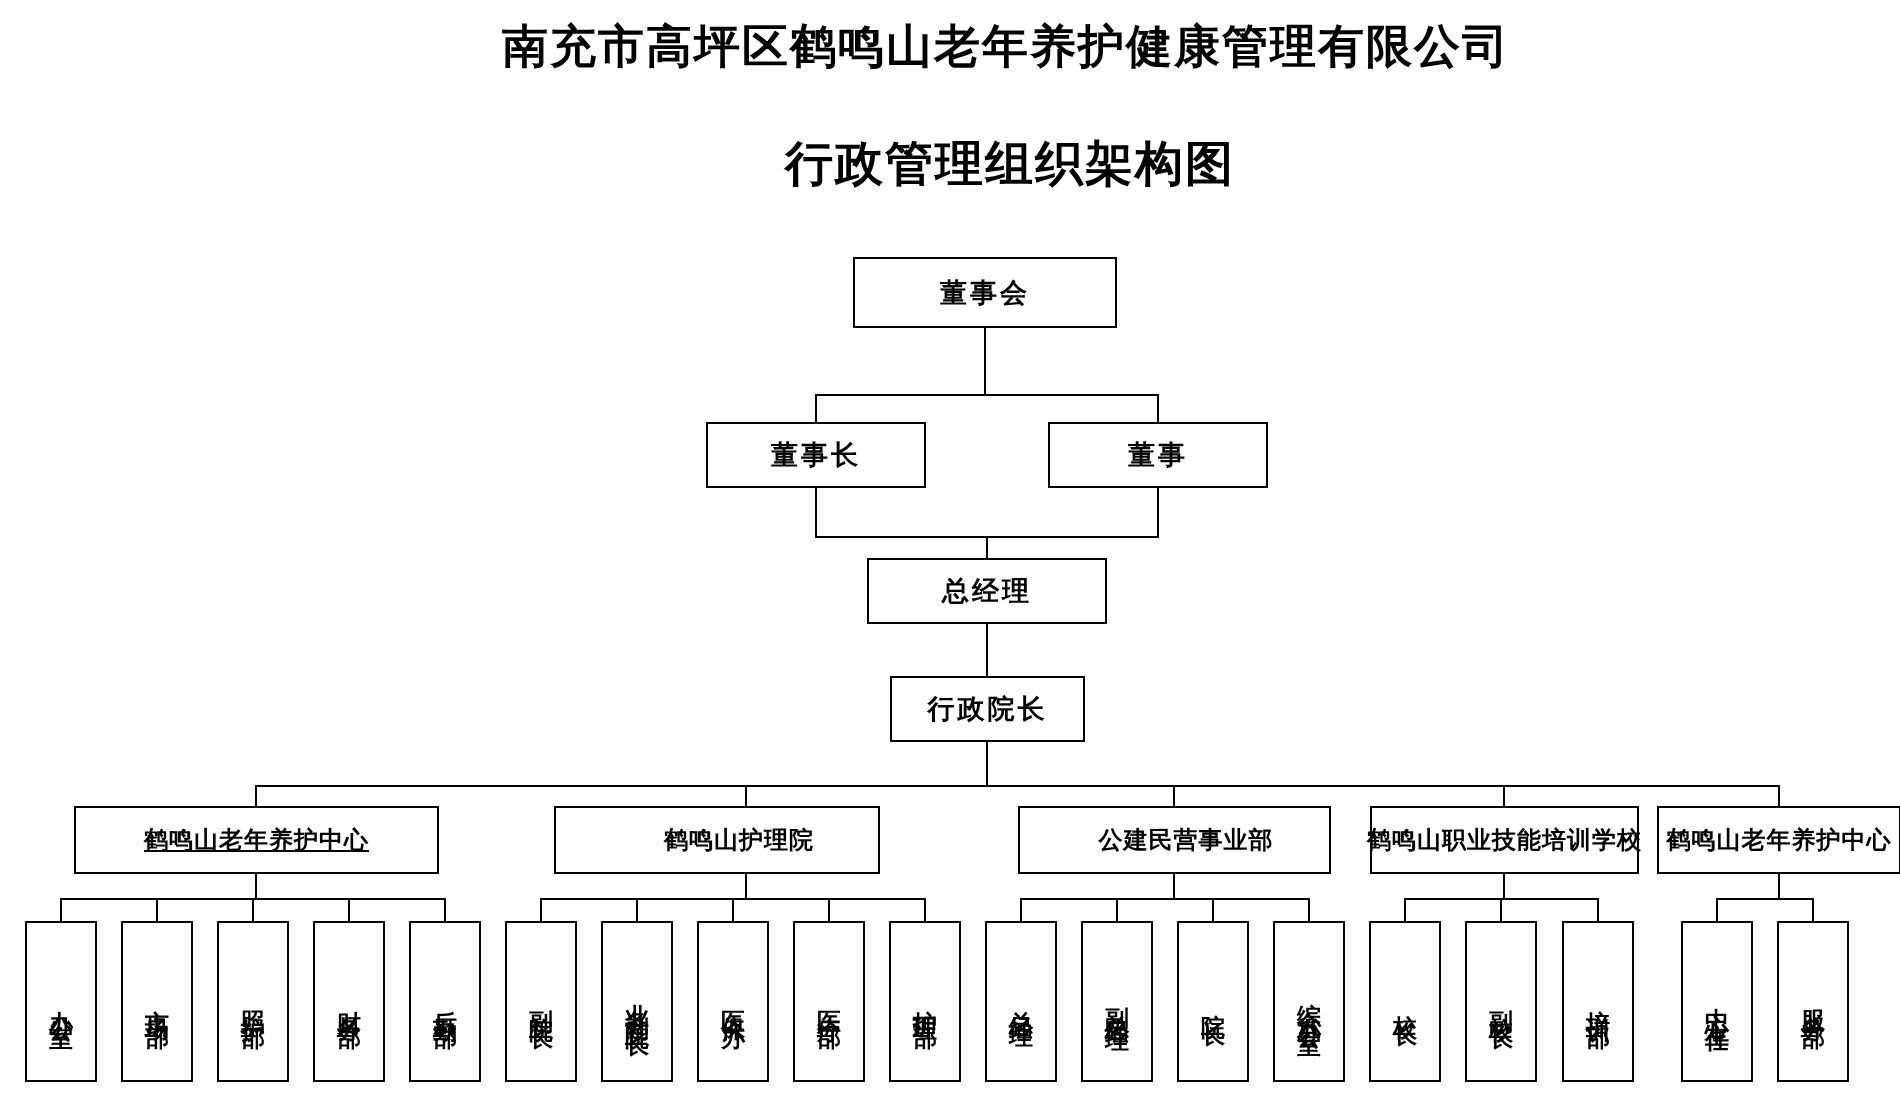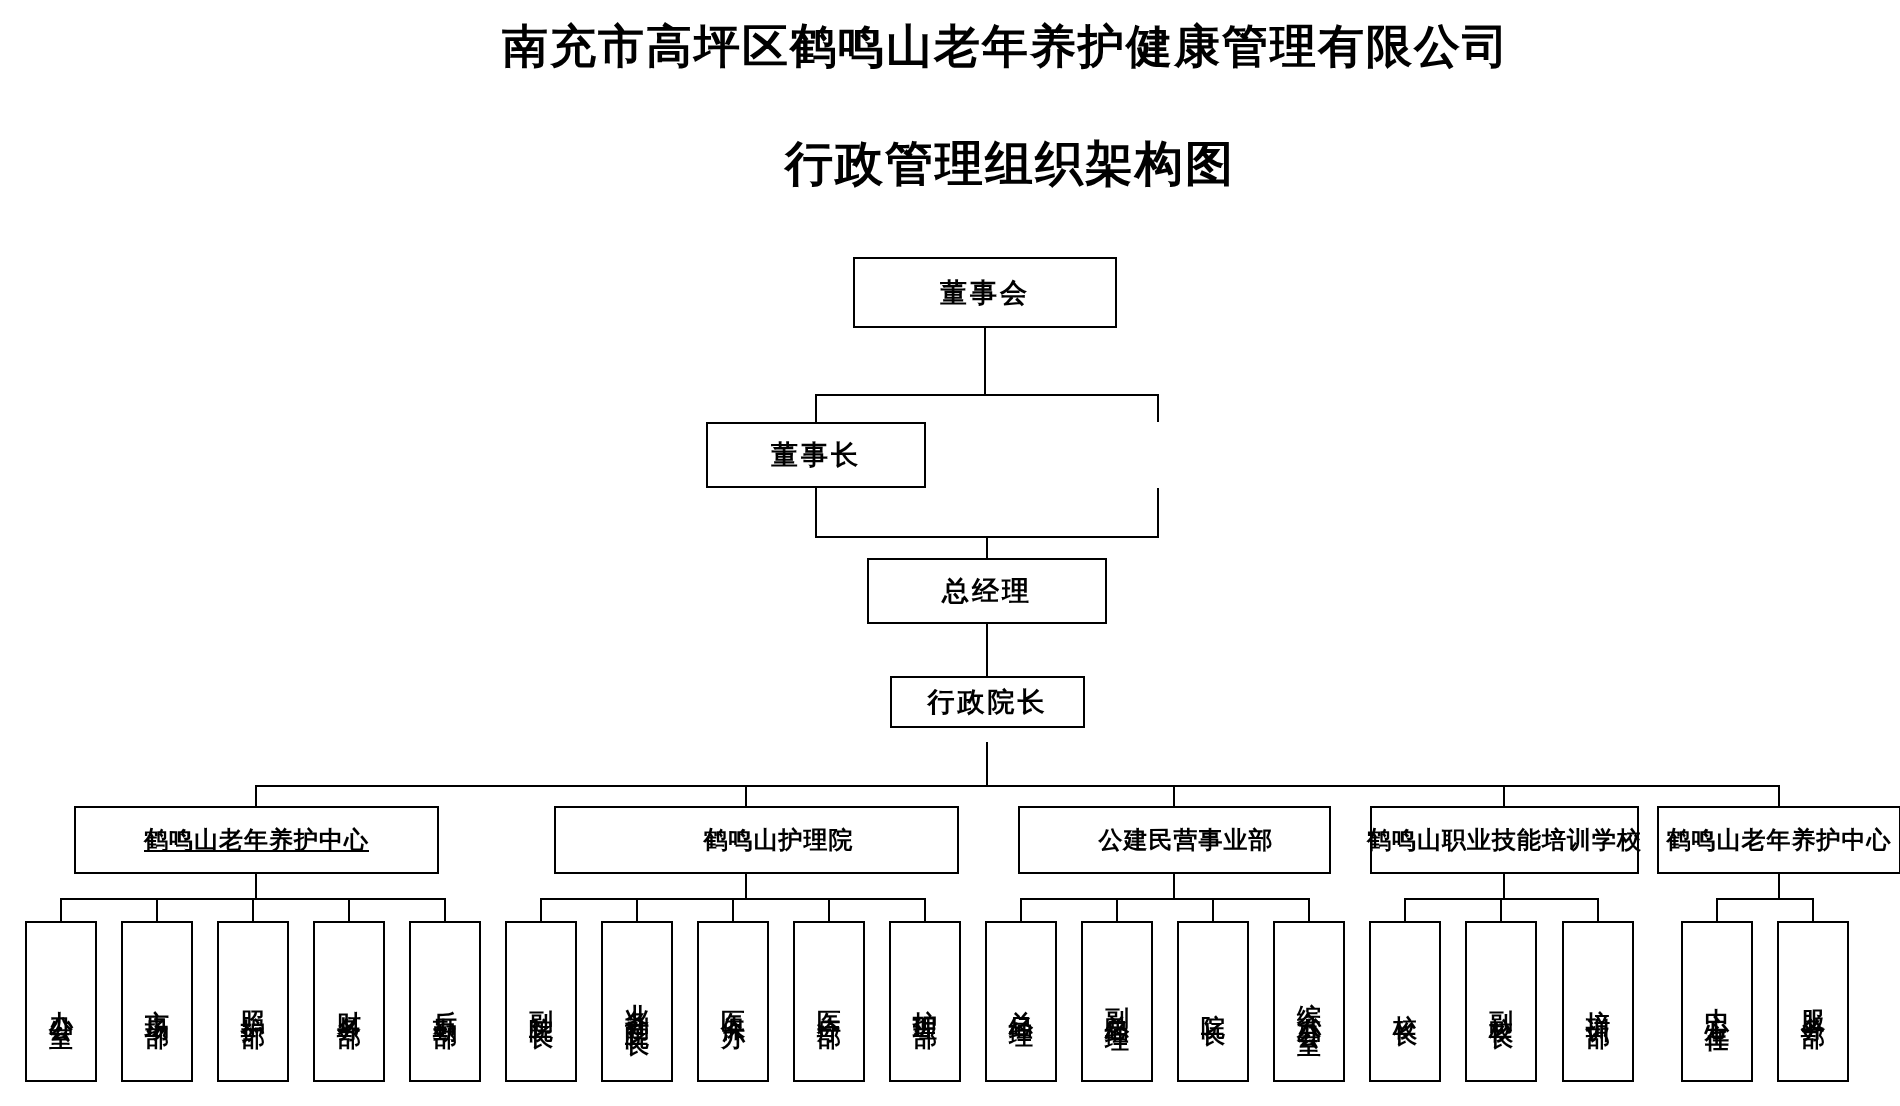--- a/index.html
+++ b/index.html
@@ -44,31 +44,32 @@
     letter-spacing: 7px;
     font-weight: bold;
     white-space: nowrap;
   }
   .line { position: absolute; background: #000; }
   
   #box-board    { left: 842px;  top: 257px; width: 264px; height: 71px; }
   #box-chairman { left: 695px;  top: 422px; width: 220px; height: 66px; }
   #box-director { left: 1037px; top: 422px; width: 220px; height: 66px; }
   #box-gm       { left: 856px;  top: 558px; width: 240px; height: 66px; }
-  #box-dean     { left: 879px;  top: 676px; width: 195px; height: 52px; }
+  #box-dean     { left: 879px;  top: 676px; width: 195px; height: 66px; }
 </style>
 </head>
 <body>
 
 <div id="canvas">
   <div class="title" id="title-company">南充市高坪区鹤鸣山老年养护健康管理有限公司</div>
   <div class="title" id="title-chart">行政管理组织架构图</div>
 
   <div class="box midbox" id="box-chairman">董事长</div>
   <div class="box midbox" id="box-board">董事会</div>
+  <div class="box midbox" id="box-director">董事</div>
   <div class="box midbox" id="box-gm">总经理</div>
   <div class="box midbox" id="box-dean">行政院长</div>
 
   <div id="generated">
       <div class="line" style="left: 973px; top: 328px; width: 2px; height: 67px; background: rgb(0, 0, 0);"></div>
       <div class="line" style="left: 804px; top: 395px; width: 2px; height: 27px; background: rgb(0, 0, 0);"></div>
       <div class="line" style="left: 1146px; top: 395px; width: 2px; height: 27px; background: rgb(0, 0, 0);"></div>
       <div class="line" style="left: 804px; top: 488px; width: 2px; height: 49px; background: rgb(0, 0, 0);"></div>
       <div class="line" style="left: 1146px; top: 488px; width: 2px; height: 49px; background: rgb(0, 0, 0);"></div>
       <div class="line" style="left: 975px; top: 537px; width: 2px; height: 21px; background: rgb(0, 0, 0);"></div>
@@ -95,21 +96,21 @@
       </div>
       <div class="line" style="left: 337px; top: 899px; width: 2px; height: 22px; background: rgb(0, 0, 0);"></div>
       <div class="box leaf" style="left: 302px; top: 921px; width: 72px; height: 161px;">
         <span class="vtext">财务部</span>
       </div>
       <div class="line" style="left: 433px; top: 899px; width: 2px; height: 22px; background: rgb(0, 0, 0);"></div>
       <div class="box leaf" style="left: 398px; top: 921px; width: 72px; height: 161px;">
         <span class="vtext">后勤部</span>
       </div>
       <div class="line" style="left: 734px; top: 786px; width: 2px; height: 20px; background: rgb(0, 0, 0);"></div>
-      <div class="box branch" style="left: 543px; top: 806px; width: 405px; height: 68px; padding-left: 44px;">鹤鸣山护理院</div>
+      <div class="box branch" style="left: 543px; top: 806px; width: 326px; height: 68px; padding-left: 44px;">鹤鸣山护理院</div>
       <div class="line" style="left: 734px; top: 874px; width: 2px; height: 25px; background: rgb(0, 0, 0);"></div>
       <div class="line" style="left: 529px; top: 898px; width: 386px; height: 2px; background: rgb(0, 0, 0);"></div>
       <div class="line" style="left: 529px; top: 899px; width: 2px; height: 22px; background: rgb(0, 0, 0);"></div>
       <div class="box leaf" style="left: 494px; top: 921px; width: 72px; height: 161px;">
         <span class="vtext">副院长</span>
       </div>
       <div class="line" style="left: 625px; top: 899px; width: 2px; height: 22px; background: rgb(0, 0, 0);"></div>
       <div class="box leaf" style="left: 590px; top: 921px; width: 72px; height: 161px;">
         <span class="vtext">业务副院长</span>
       </div>

